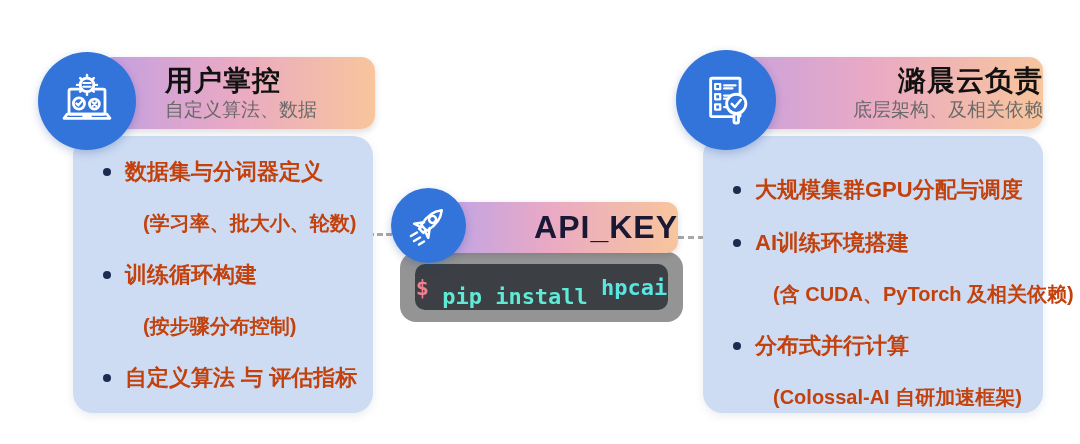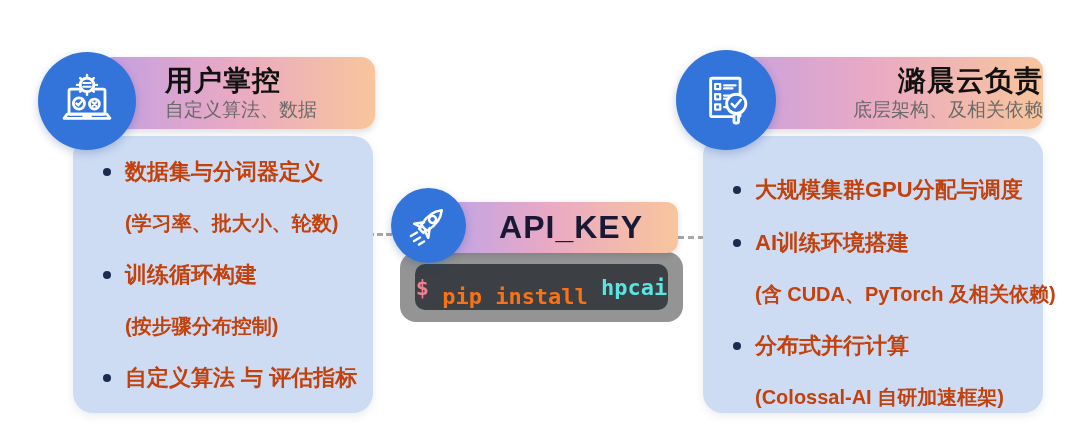--- a/index.html
+++ b/index.html
@@ -53,31 +53,31 @@
     position: relative; padding-left: 52px;
     font-size: 22px; font-weight: 700; color: #c2410c;
     white-space: nowrap;
   }
   .list .row .dot {
     position: absolute; left: 30px; top: 50%;
     width: 8px; height: 8px; margin-top: -4px;
     border-radius: 50%; background: #1c2b52;
   }
   .list .row.paren {
-    font-size: 20px; font-weight: 700;
+    font-size: 20px; font-weight: 700; margin-left: 18px;
   }
 
   
   .api-pill {
     position: absolute;
     left: 440px; top: 202px; width: 238px; height: 51px;
     border-radius: 12px;
     background: linear-gradient(90deg, #bca4e8 0%, #e9a9c5 45%, #f8c59c 100%);
     box-shadow: 0 2px 6px rgba(0,0,0,0.14);
-    display: flex; align-items: center; justify-content: center;
+    display: flex; align-items: center; justify-content: flex-end;
     z-index: 2;
   }
   .api-pill .api-label {
     font-size: 32px; font-weight: 800; color: #191936;
     letter-spacing: 1px; padding-left: 24px;
   }
   .terminal-outer {
     position: absolute;
     left: 400px; top: 252px; width: 283px; height: 70px;
     background: #949494; border-radius: 16px;
@@ -85,21 +85,21 @@
     z-index: 1;
   }
   .terminal-inner {
     width: 253px; height: 46px;
     background: #3c4045; border-radius: 10px;
     display: flex; align-items: center; justify-content: center;
     font-family: "DejaVu Sans Mono", "Liberation Mono", monospace;
     font-size: 22px; font-weight: 700; white-space: pre;
   }
   .t-prompt  { color: #f0808f; }
-  .t-command { color: #f97316; margin-top: 19px; }
+  .t-command { color: #5eead4; margin-top: 19px; }
   .t-package { color: #59e5e0; text-align: right; }
 
   .connector {
     position: absolute; height: 0;
     border-top: 3px dashed #a8a8a8;
     z-index: 0;
   }
 </style>
 </head>
 <body>

